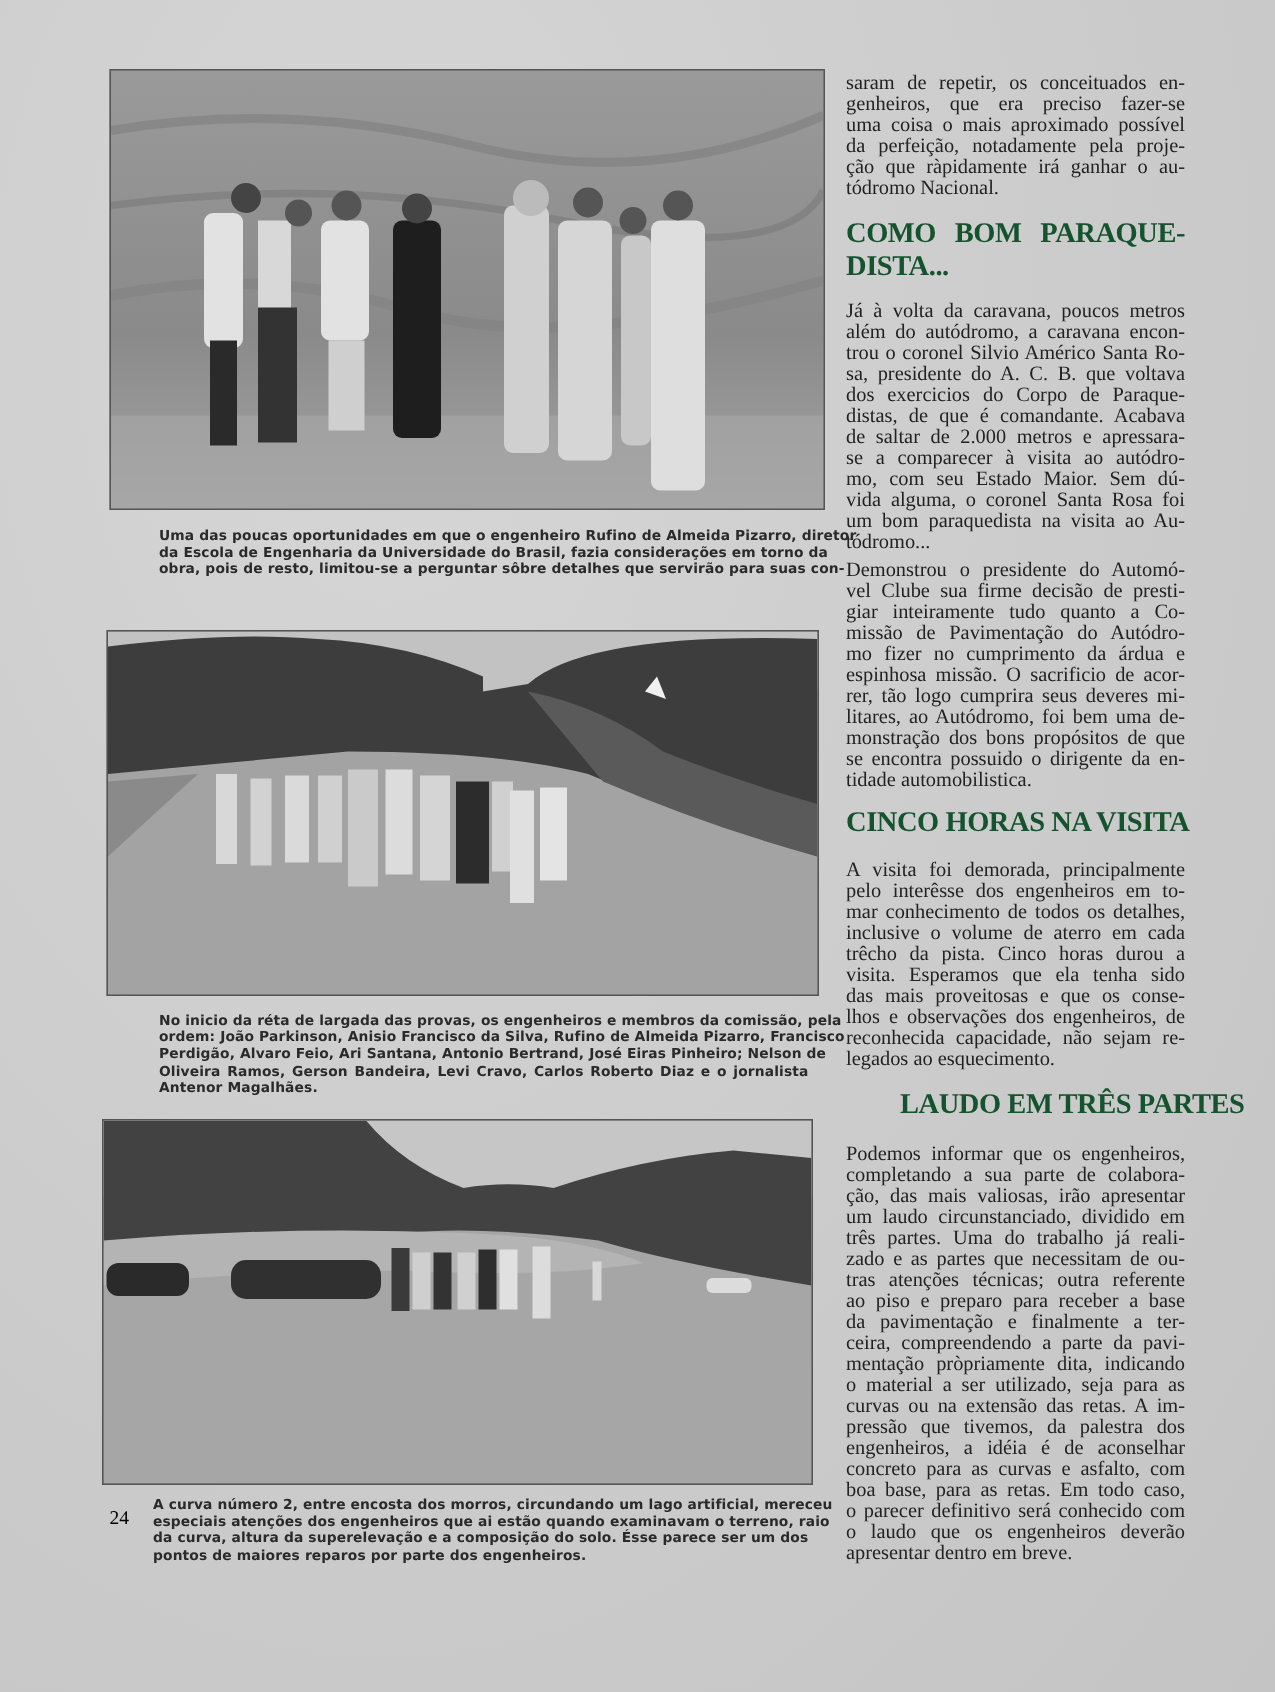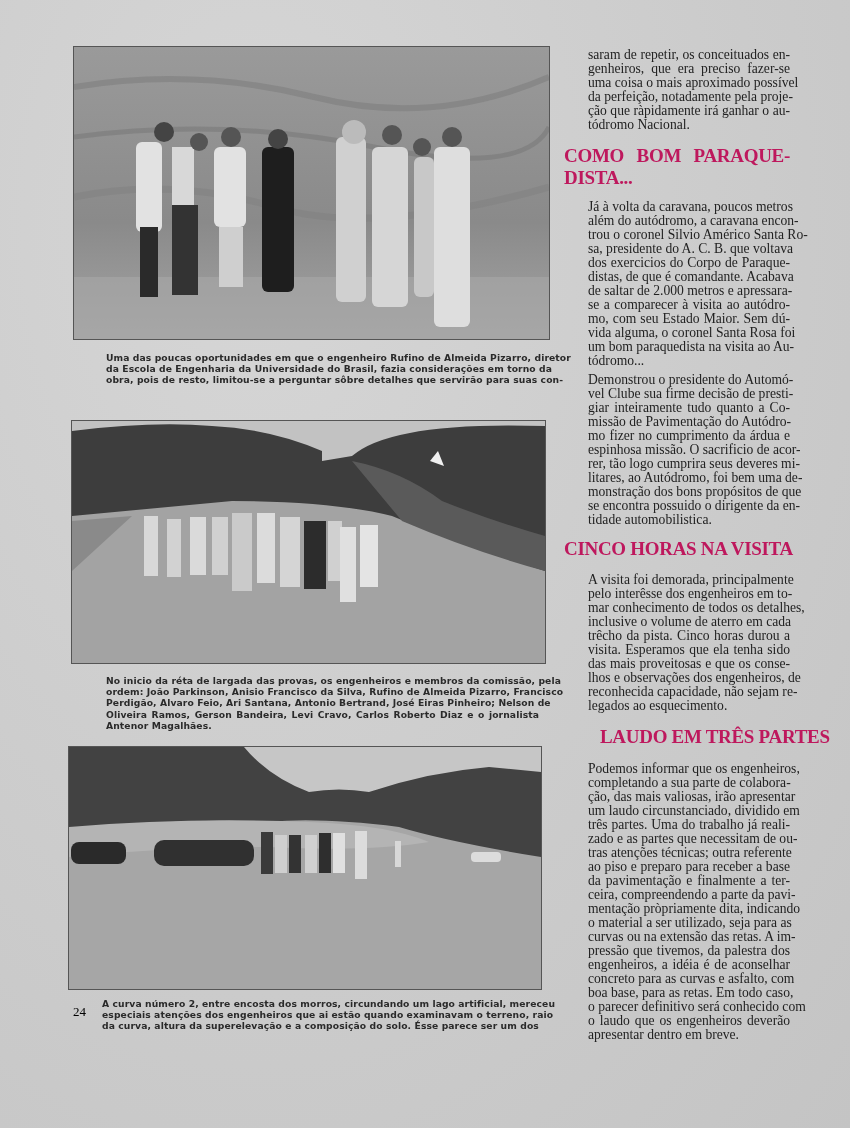--- a/index.html
+++ b/index.html
@@ -16,25 +16,25 @@
   .photo svg { width:100%; height:100%; display:block; }
   .caption {
     position:absolute; font-family:"DejaVu Sans", sans-serif; font-weight:bold;
     font-size:9.2px; line-height:11.2px; color:#2a2a2a; text-align:justify;
     letter-spacing:0.1px;
   }
   .caption .ln { display:block; white-space:nowrap; text-align-last:justify; text-align:justify;margin-left:30px; }
   .caption .ln.last { text-align-last:left; }
   .col { position:absolute; left:564px; width:226px; }
   .body-text { font-family:"Liberation Serif", serif; font-size:13.6px; line-height:14px; color:#222; }
-  .body-text .ln { display:block; white-space:nowrap; text-align:justify; text-align-last:justify; height:14px;margin-left:24px; }
+  .body-text .ln { display:block; white-space:nowrap; text-align:justify; text-align-last:justify; height:14px; }
   .body-text .ln.last { text-align-last:left; }
   .heading {
     font-family:"Liberation Serif", serif; font-weight:bold; font-size:19px; line-height:22px;
-    color:#be185d; letter-spacing:-0.3px;
+    color:#14532d; letter-spacing:-0.3px;
   }
   .heading .ln { display:block; white-space:nowrap; text-align:justify; text-align-last:justify; }
   .heading .ln.last { text-align-last:left; }
   .page-number { position:absolute; left:73px; top:1004px; font-family:"Liberation Serif", serif; font-size:13px; color:#000000; }
 </style>
 </head>
 <body>
 
 <div class="photo" style="left:73px; top:46px; width:475px; height:292px;">
   <svg viewBox="0 0 475 292" preserveAspectRatio="none">
@@ -130,20 +130,21 @@
       <rect x="286" y="84" width="12" height="48" fill="#dcdcdc"></rect>
       <rect x="326" y="94" width="6" height="26" fill="#d8d8d8"></rect>
     </g>
     <rect x="402" y="105" width="30" height="10" rx="4" fill="#dcdcdc"></rect>
   </svg>
 </div>
 <div class="caption" style="left:72px; top:998px; width:462px;">
   <span class="ln">A curva número 2, entre encosta dos morros, circundando um lago artificial, mereceu</span>
   <span class="ln">especiais atenções dos engenheiros que ai estão quando examinavam o terreno, raio</span>
   <span class="ln">da curva, altura da superelevação e a composição do solo. Ésse parece ser um dos</span>
+  <span class="ln last">pontos de maiores reparos por parte dos engenheiros.</span>
 </div>
 
 <div class="page-number">24</div>
 
 <div class="col body-text" style="top:48px;">
   <span class="ln">saram de repetir, os conceituados en-</span>
   <span class="ln">genheiros, que era preciso fazer-se</span>
   <span class="ln">uma coisa o mais aproximado possível</span>
   <span class="ln">da perfeição, notadamente pela proje-</span>
   <span class="ln">ção que ràpidamente irá ganhar o au-</span>

